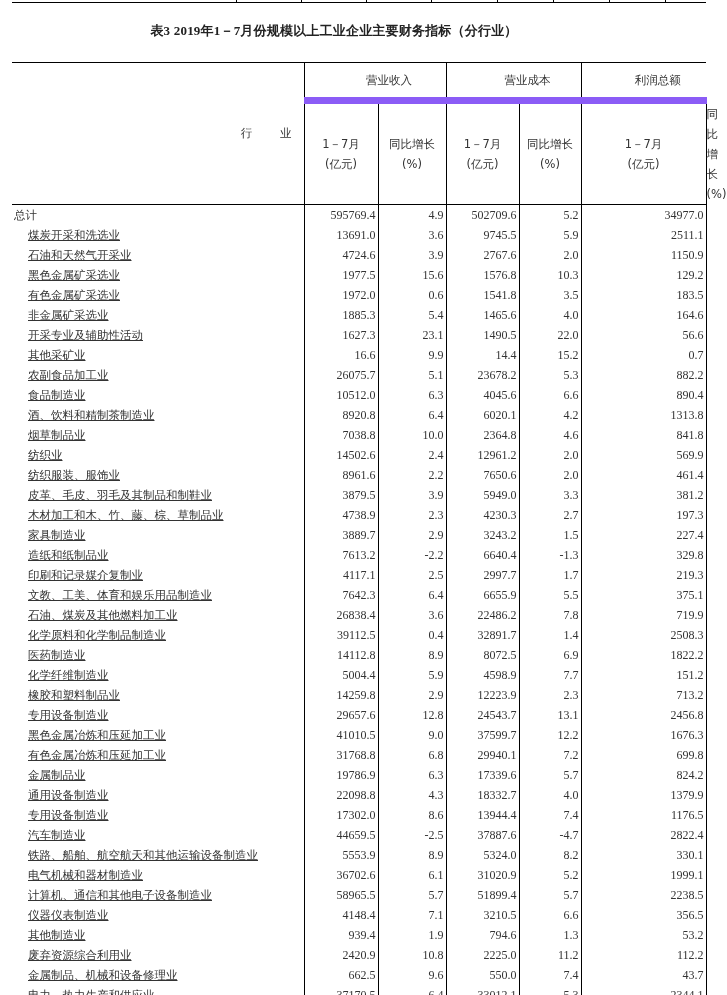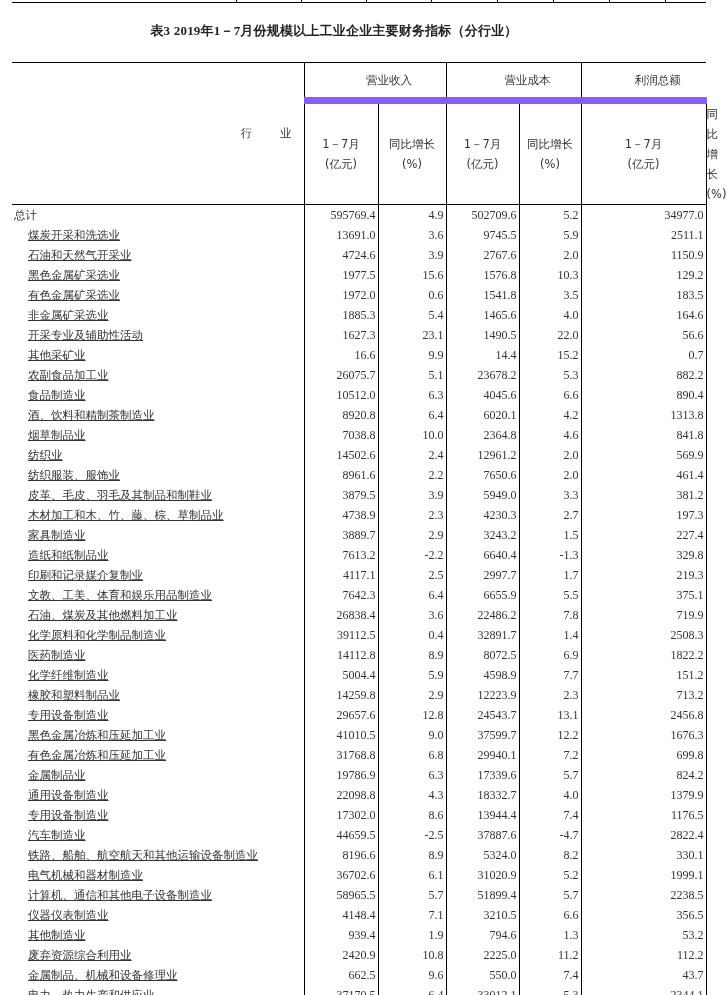--- a/index.html
+++ b/index.html
@@ -357,21 +357,21 @@
         <td class="name indent">汽车制造业</td>
         <td class="num">44659.5</td>
         <td class="num">-2.5</td>
         <td class="num">37887.6</td>
         <td class="num">-4.7</td>
         <td class="num">2822.4</td>
         <td class="num last">-23.2</td>
       </tr>
       <tr>
         <td class="name indent">铁路、船舶、航空航天和其他运输设备制造业</td>
-        <td class="num">8196.6</td>
+        <td class="num">5553.9</td>
         <td class="num">8.9</td>
         <td class="num">5324.0</td>
         <td class="num">8.2</td>
         <td class="num">330.1</td>
         <td class="num last">26.5</td>
       </tr>
       <tr>
         <td class="name indent">电气机械和器材制造业</td>
         <td class="num">36702.6</td>
         <td class="num">6.1</td>

